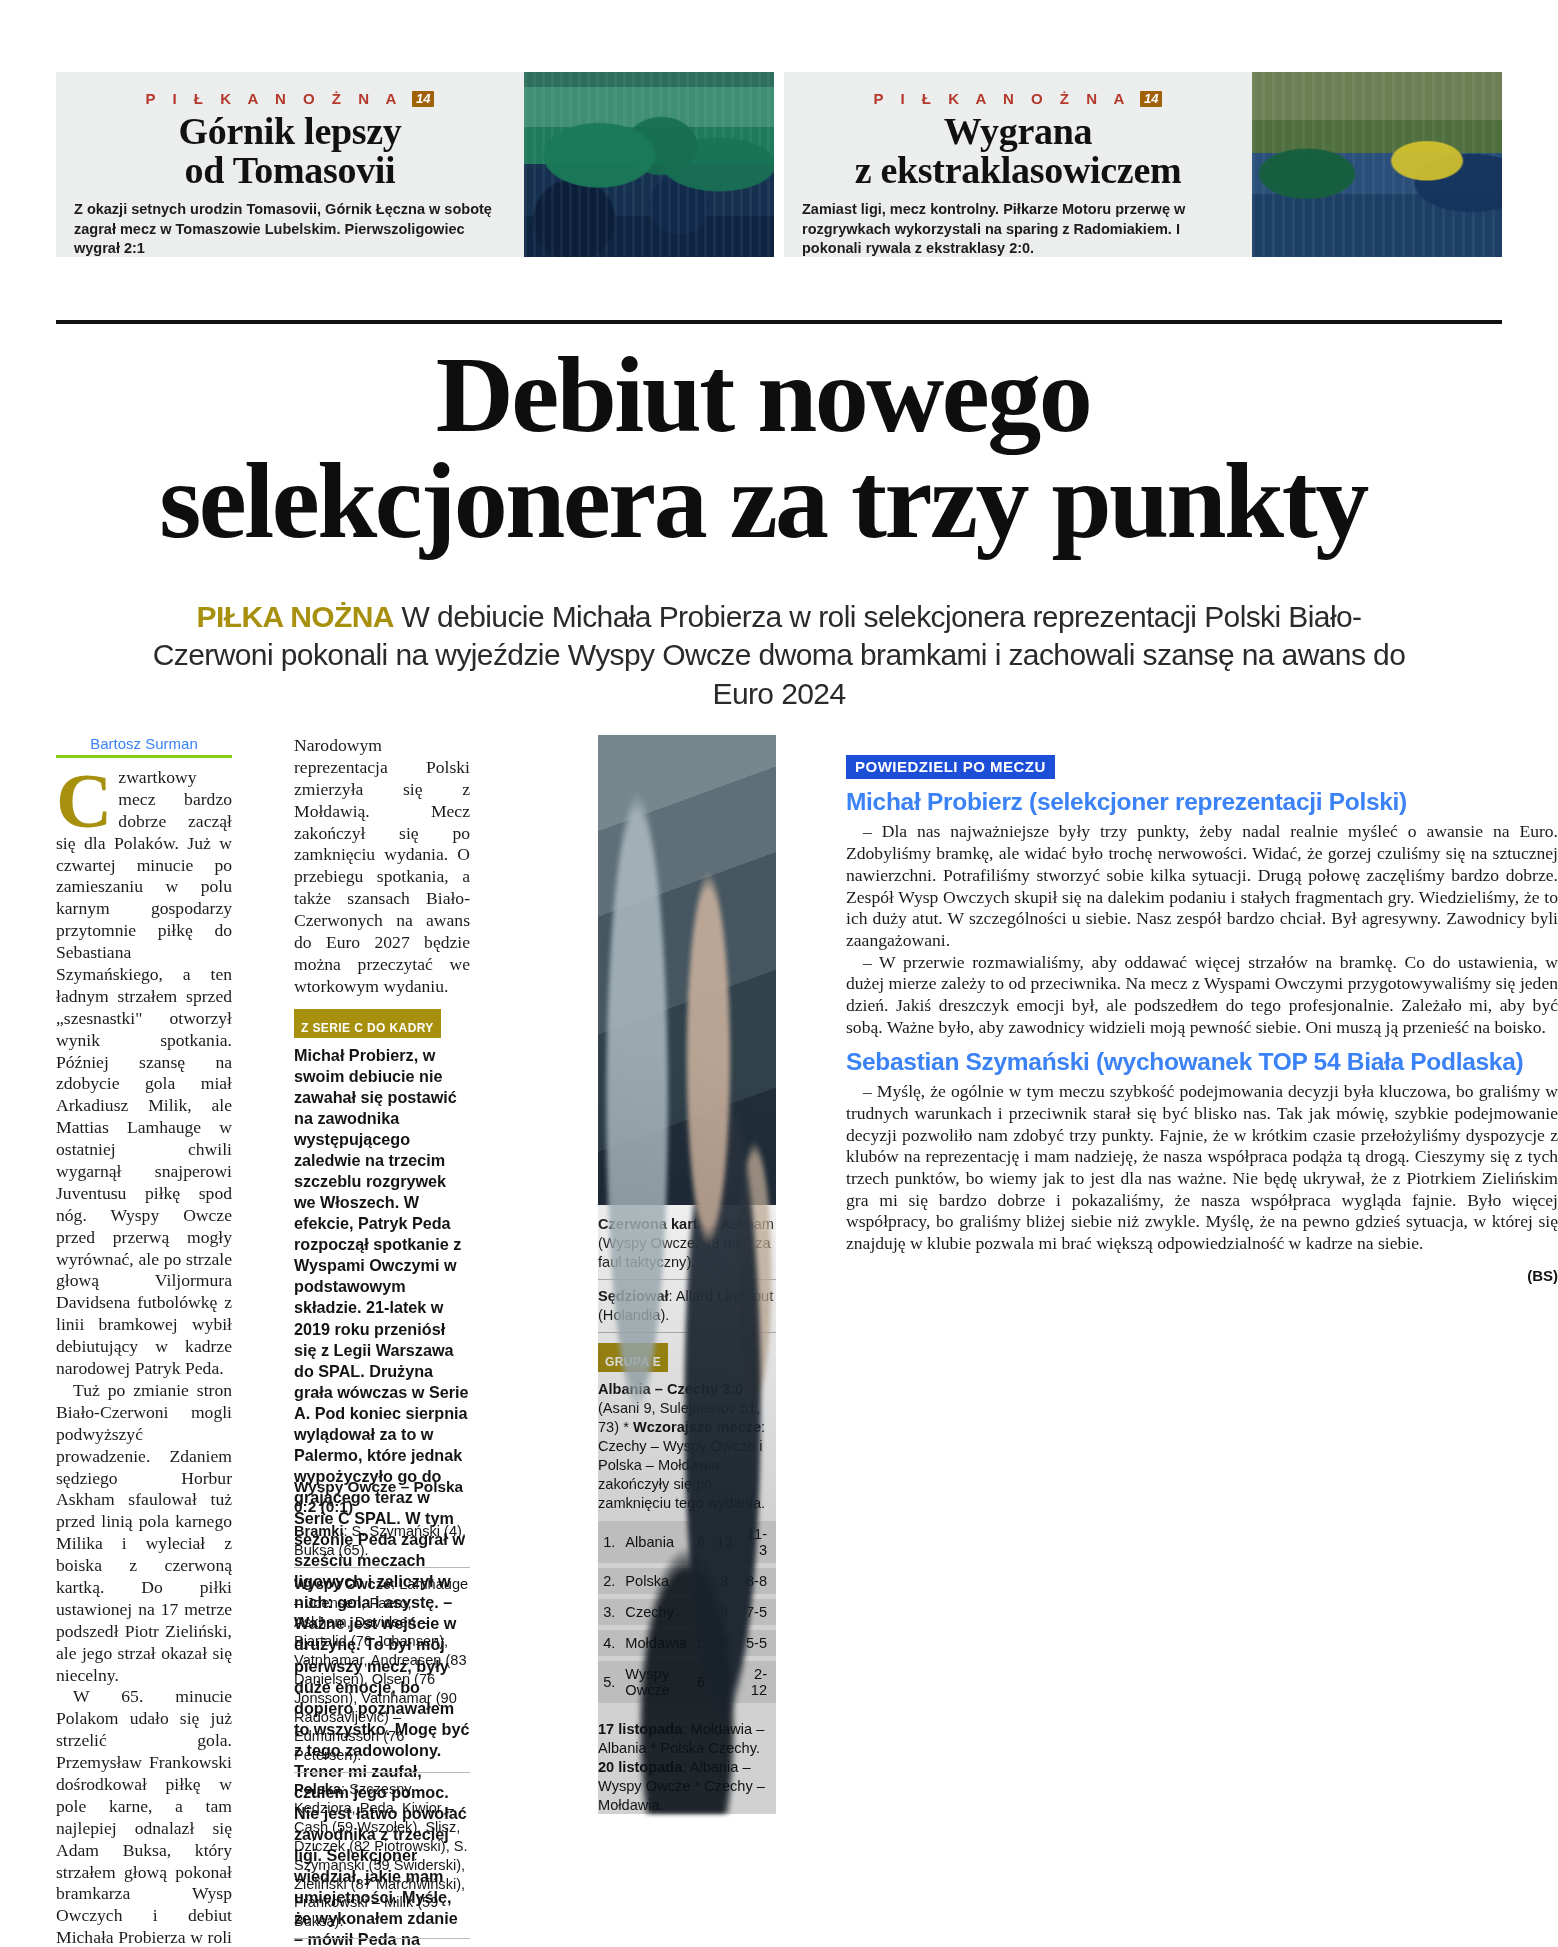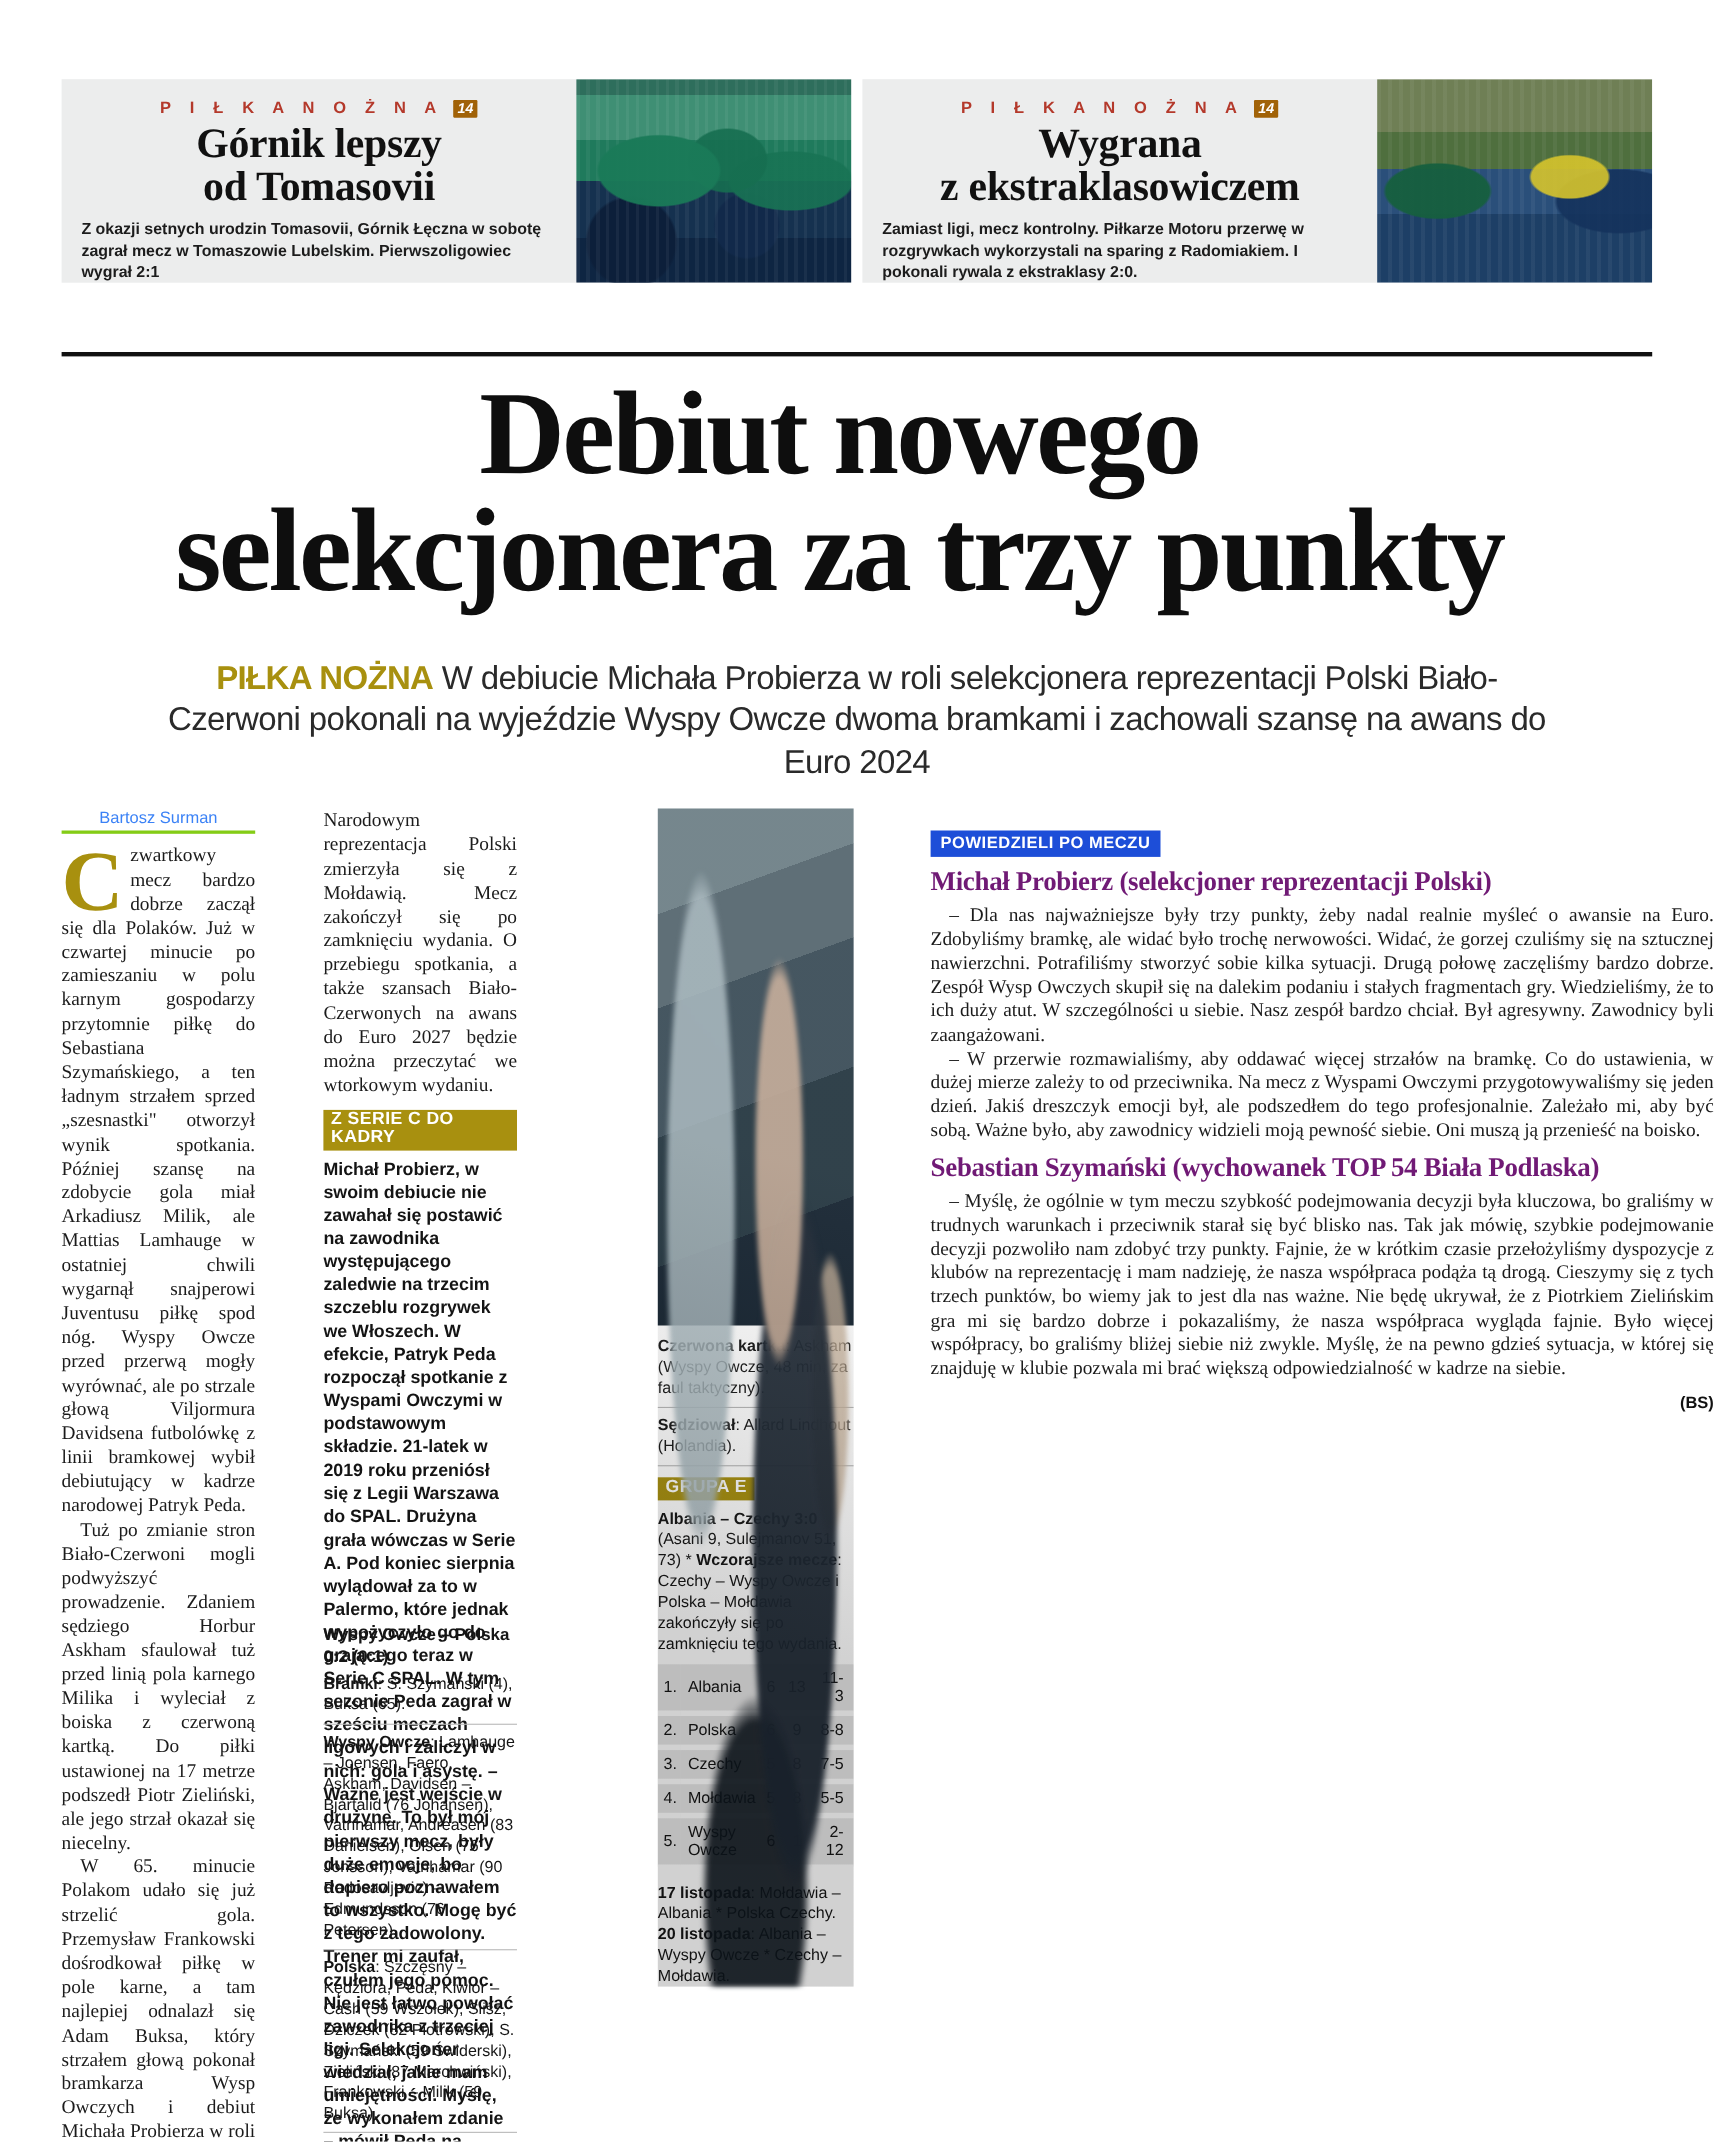--- a/index.html
+++ b/index.html
@@ -51,21 +51,21 @@
   .c4{left:790px;width:712px;}
 
   .byline{font-family:"Liberation Sans",sans-serif;font-size:15px;color:#3b82f6;text-align:center;
           padding-bottom:3px;border-bottom:3px solid #84cc16;margin-bottom:9px;}
   .btext{font-family:"Liberation Serif",serif;font-size:17.6px;line-height:1.245;text-align:justify;color:#1b1b1b;hyphens:auto;}
   .btext p{margin:0;text-indent:17px;}
   .btext p.noind{text-indent:0;}
   .dropcap{float:left;font-family:"Liberation Serif",serif;font-weight:bold;font-size:78px;line-height:.78;
            color:#a8900f;margin:4px 6px -2px 0;}
   .boxlbl{display:inline-block;background:#a8900f;color:#fff;font-family:"Liberation Sans",sans-serif;
-          font-weight:bold;font-size:16px;letter-spacing:.4px;padding:1px 7px 4px 7px;line-height:1;}
+          font-weight:bold;font-size:12px;letter-spacing:.4px;padding:13px 7px 4px 7px;line-height:1;}
   .boxtext{font-family:"Liberation Sans",sans-serif;font-weight:bold;font-size:16.2px;line-height:1.3;
            color:#141414;margin-top:7px;text-align:left;}
 
   .photo-main{position:absolute;left:790px;top:0;width:712px;height:615px;overflow:hidden;
       background:linear-gradient(160deg,#6d7f86 0 18%,#55666f 18% 34%,#3a4c57 34% 56%,#243640 56% 78%,#152330 78% 100%);}
   .photo-main::before{content:"";position:absolute;inset:0;background:
       radial-gradient(ellipse 30% 48% at 22% 34%,rgba(168,184,190,.85) 0 55%,transparent 60%),
       radial-gradient(ellipse 22% 30% at 62% 30%,rgba(196,170,150,.9) 0 52%,transparent 58%),
       radial-gradient(ellipse 34% 45% at 70% 62%,rgba(30,40,52,.95) 0 60%,transparent 66%),
       radial-gradient(ellipse 16% 20% at 88% 50%,rgba(198,176,152,.75) 0 55%,transparent 62%),
@@ -82,22 +82,22 @@
   .tbl td{background:#e6e6e6;padding:5px 4px;}
   .tbl tr{border-bottom:5px solid #fff;}
   .tbl td.pos{width:20px;text-align:right;padding-right:4px;}
   .tbl td.team{text-align:left;padding-left:6px;}
   .tbl td.num{text-align:center;width:34px;}
   .tbl td.gl{text-align:right;width:54px;padding-right:9px;}
 
   
   .q-lbl{display:inline-block;background:#1d4ed8;color:#fff;font-family:"Liberation Sans",sans-serif;
          font-weight:bold;font-size:15px;letter-spacing:.5px;padding:4px 9px 5px 9px;line-height:1;}
-  .q-name{font-family:Liberation Serif, serif;font-weight:bold;font-size:24.5px;line-height:1.12;
-          color:#701a75;margin:9px 0 6px 0;letter-spacing:-.3px;}
+  .q-name{font-family:Liberation Sans, sans-serif;font-weight:bold;font-size:24.5px;line-height:1.12;
+          color:#3b82f6;margin:9px 0 6px 0;letter-spacing:-.3px;}
   .q-body{font-family:"Liberation Serif",serif;font-size:17.6px;line-height:1.235;text-align:justify;color:#1b1b1b;hyphens:auto;}
   .q-body p{margin:0;text-indent:17px;}
   .bs{text-align:right;font-family:"Liberation Sans",sans-serif;font-weight:bold;font-size:15px;margin-top:12px;color:#111;}
   .vrule{position:absolute;top:0;width:1px;background:#c2c2c2;}
 </style>
 </head>
 <body>
 
 <div class="page">
 

